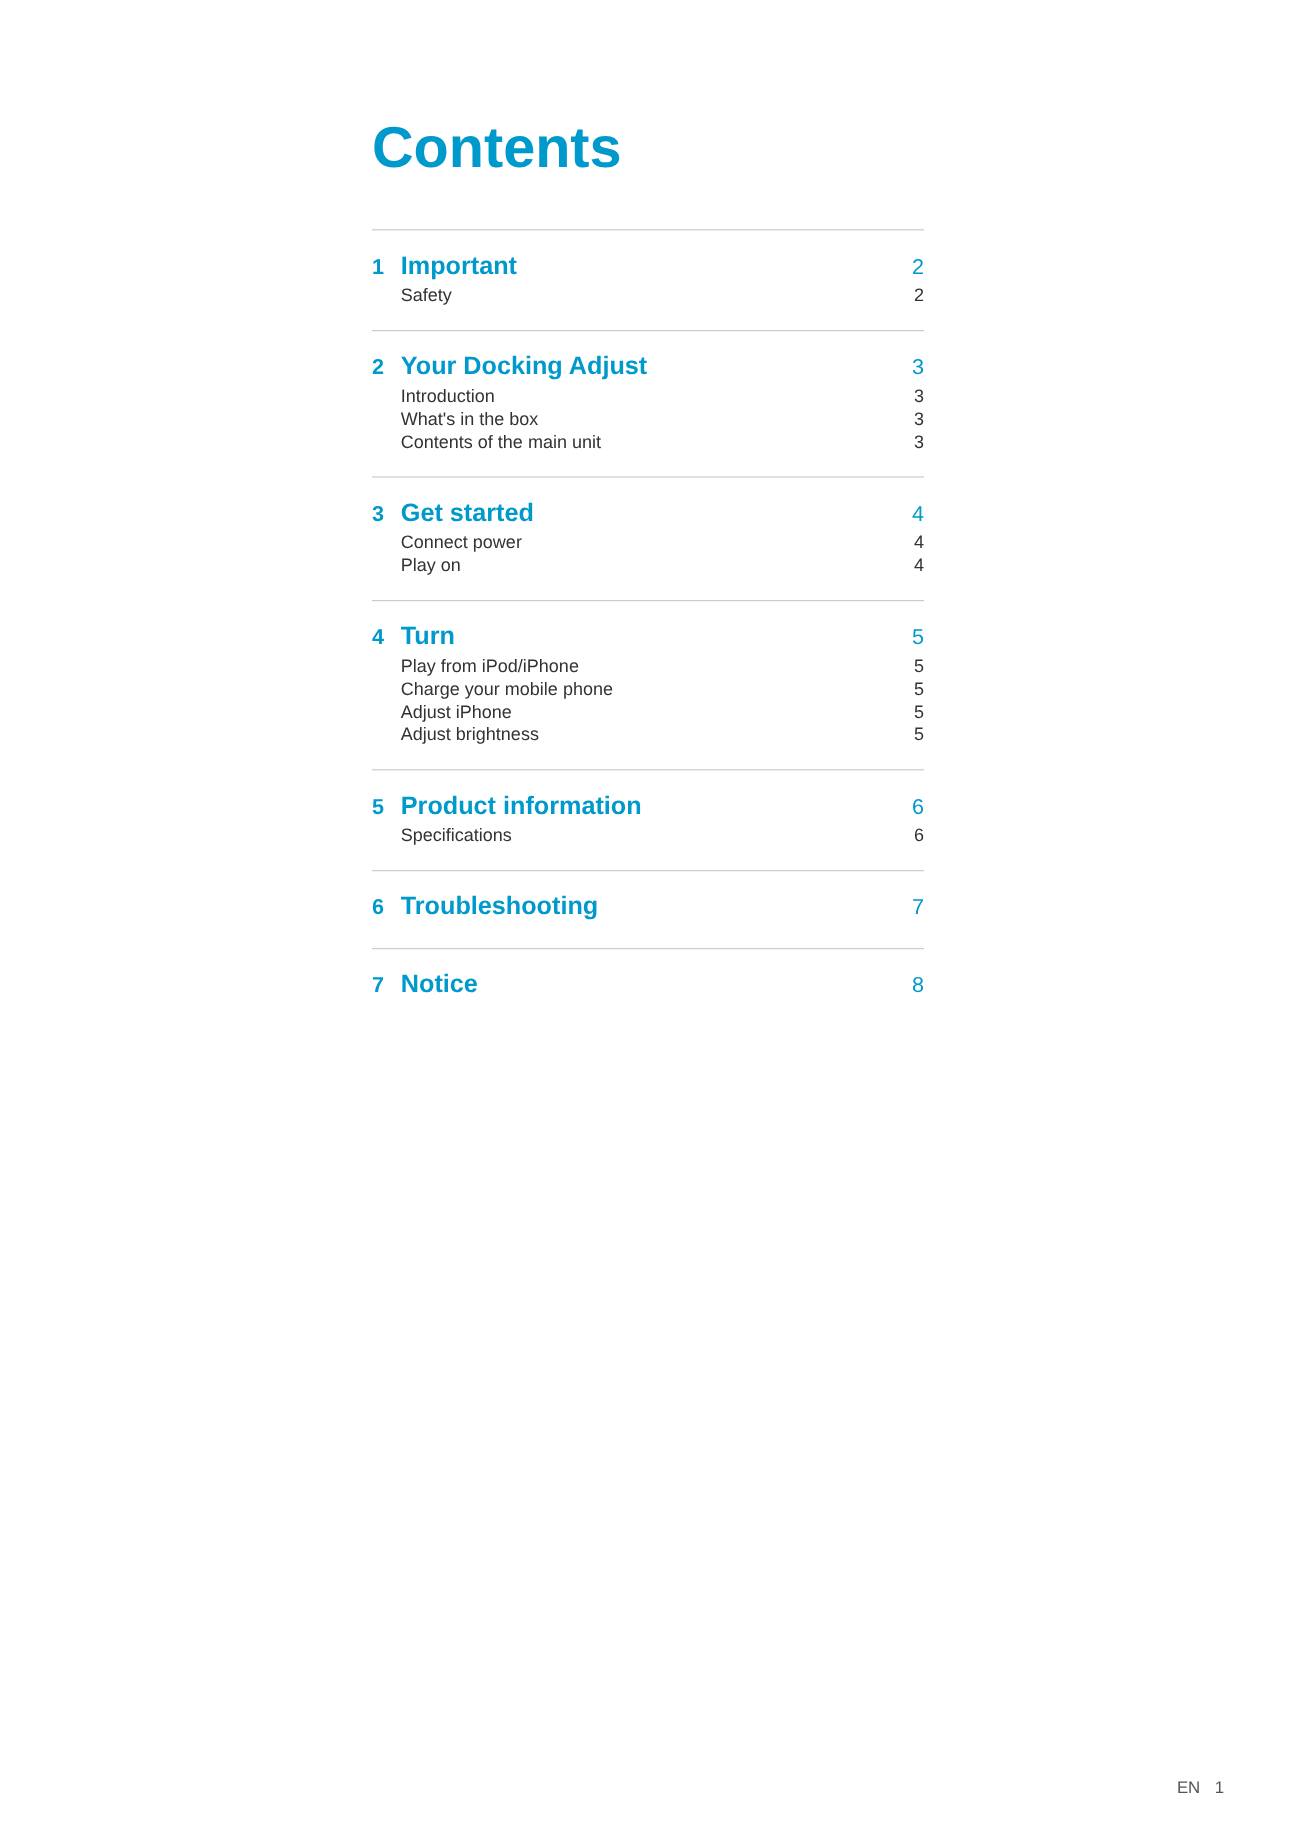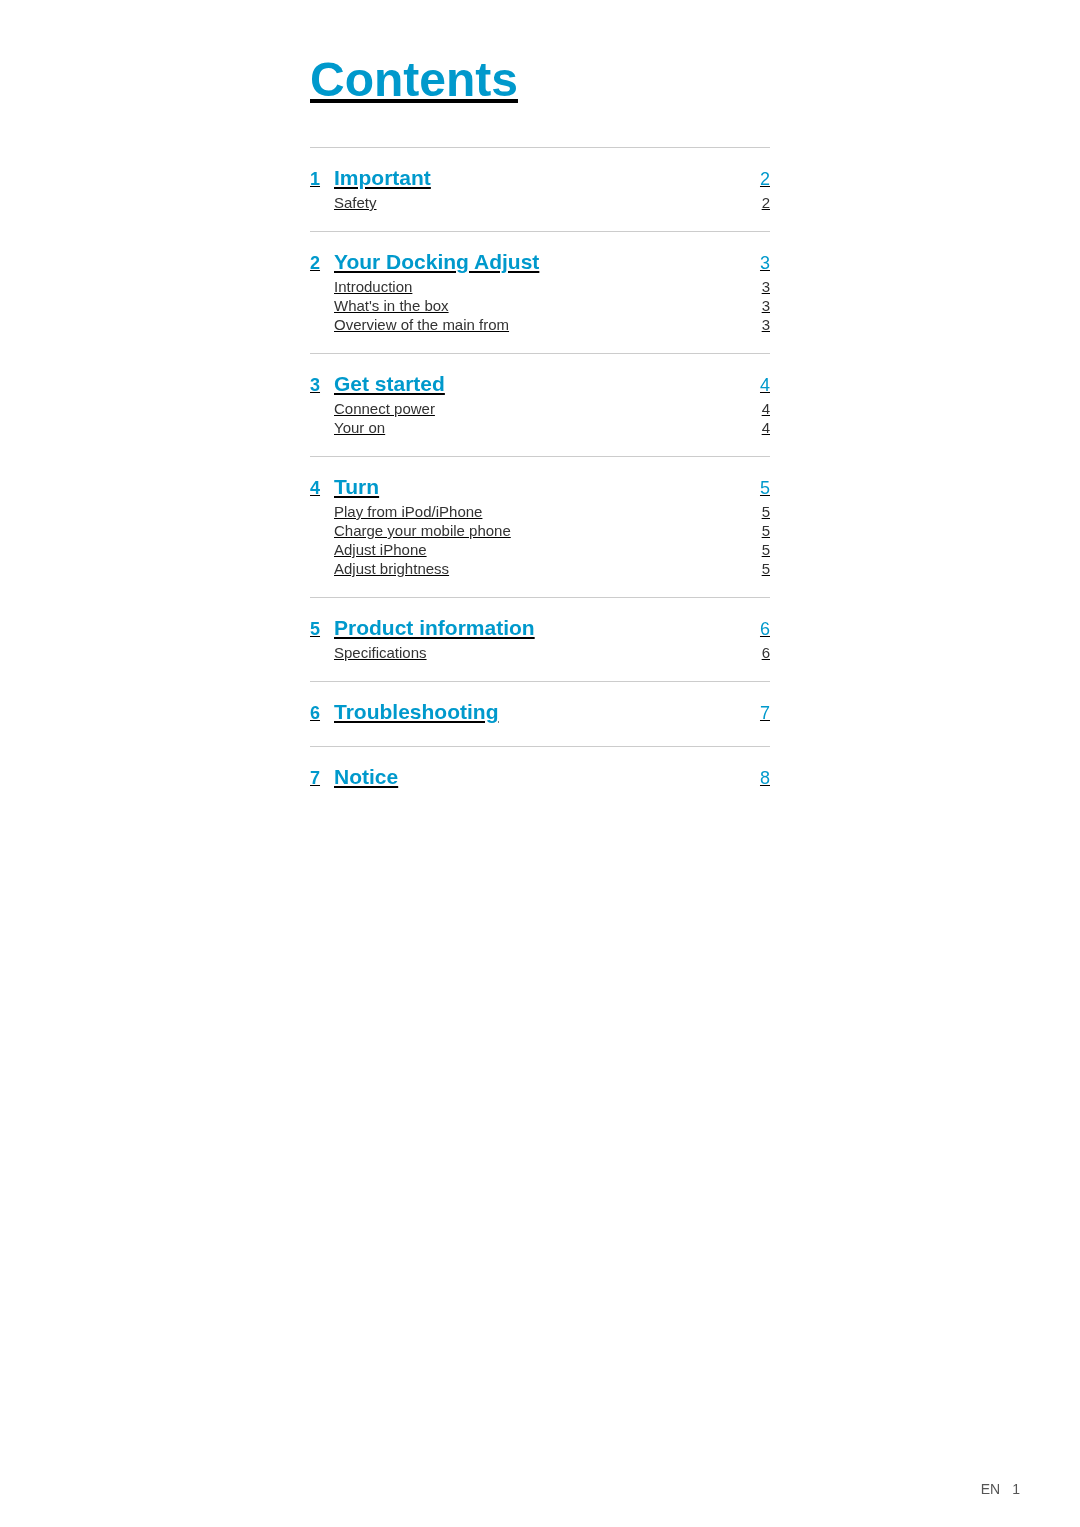--- a/index.html
+++ b/index.html
@@ -12,22 +12,21 @@
       background: #ffffff;
       font-family: Arial, Helvetica, sans-serif;
       width: 1080px;
       min-height: 1527px;
       position: relative;
     }
 
     .page {
       width: 540px;
       margin: 0 auto;
-      padding: 52px 40px 80px 40px;
-      text-decoration: underline;
+      padding: 96px 40px 80px 40px;
     }
 
     .page-title {
       font-size: 48px;
       font-weight: bold;
       color: #0099cc;
       margin-bottom: 40px;
       font-family: Arial, Helvetica, sans-serif;
     }
 
@@ -131,36 +130,36 @@
         </div>
         <div class="toc-sub-row">
           <span class="toc-sub-title">Introduction</span>
           <span class="toc-sub-page">3</span>
         </div>
         <div class="toc-sub-row">
           <span class="toc-sub-title">What's in the box</span>
           <span class="toc-sub-page">3</span>
         </div>
         <div class="toc-sub-row">
-          <span class="toc-sub-title">Overview of the main from</span>
+          <span class="toc-sub-title">Contents of the main unit</span>
           <span class="toc-sub-page">3</span>
         </div>
       </div>
       <div class="toc-section">
         <div class="toc-row">
           <span class="toc-number">3</span>
           <span class="toc-title">Get started</span>
           <span class="toc-page">4</span>
         </div>
         <div class="toc-sub-row">
           <span class="toc-sub-title">Connect power</span>
           <span class="toc-sub-page">4</span>
         </div>
         <div class="toc-sub-row">
-          <span class="toc-sub-title">Your on</span>
+          <span class="toc-sub-title">Play on</span>
           <span class="toc-sub-page">4</span>
         </div>
       </div>
       <div class="toc-section">
         <div class="toc-row">
           <span class="toc-number">4</span>
           <span class="toc-title">Turn</span>
           <span class="toc-page">5</span>
         </div>
         <div class="toc-sub-row">

